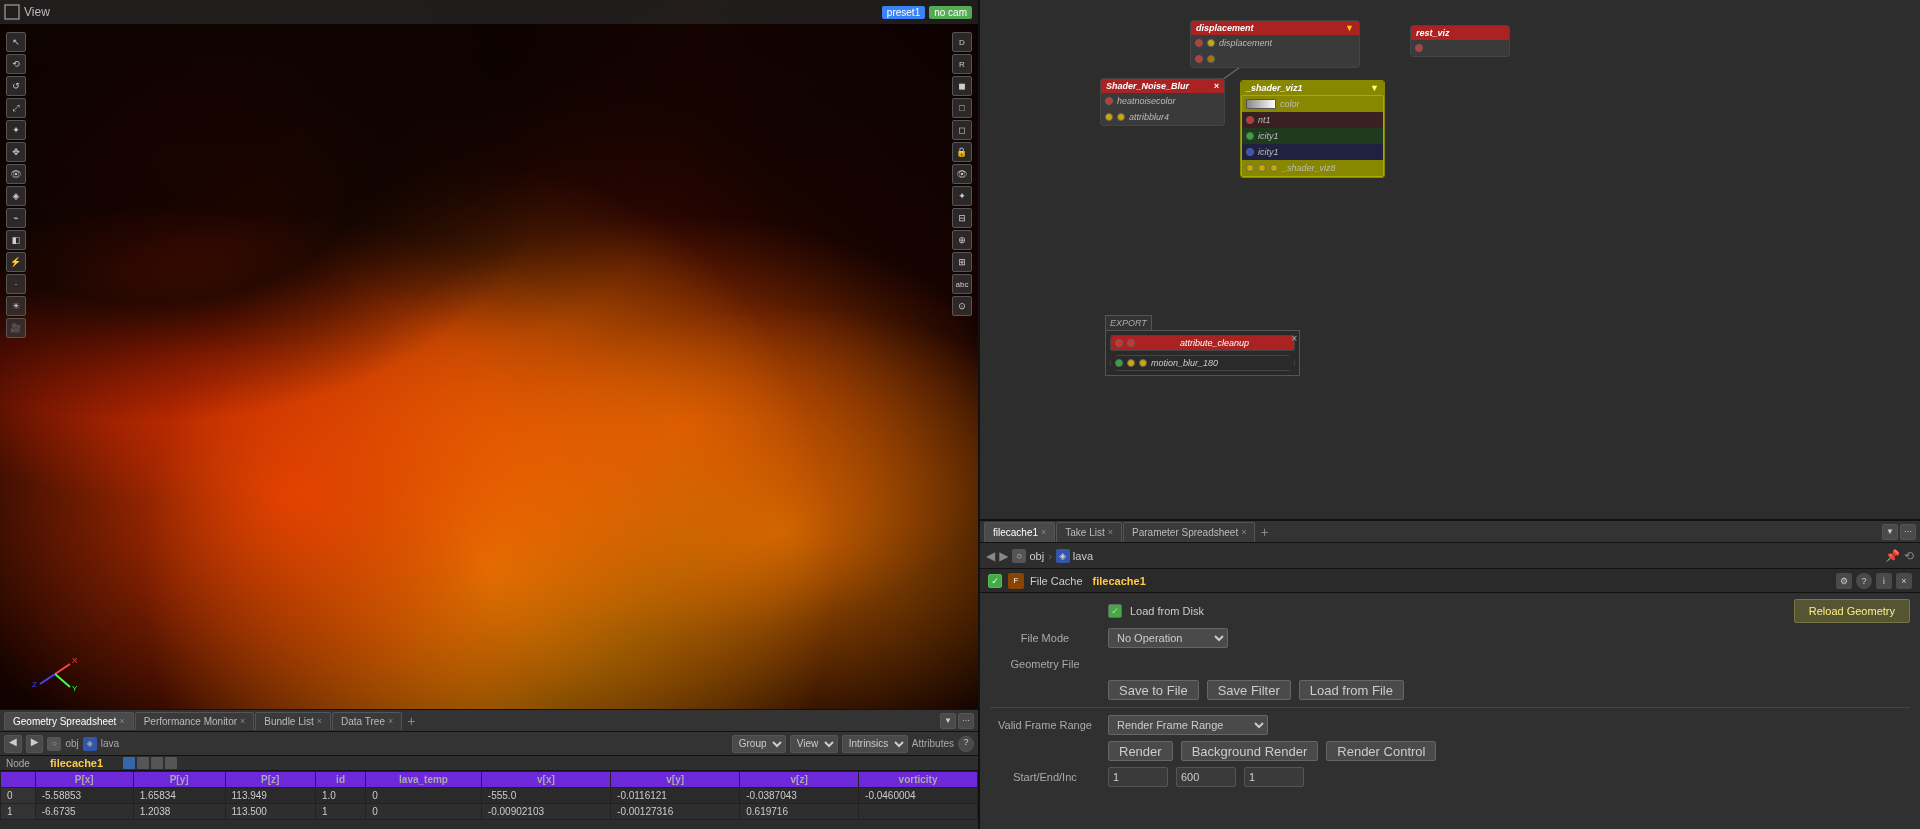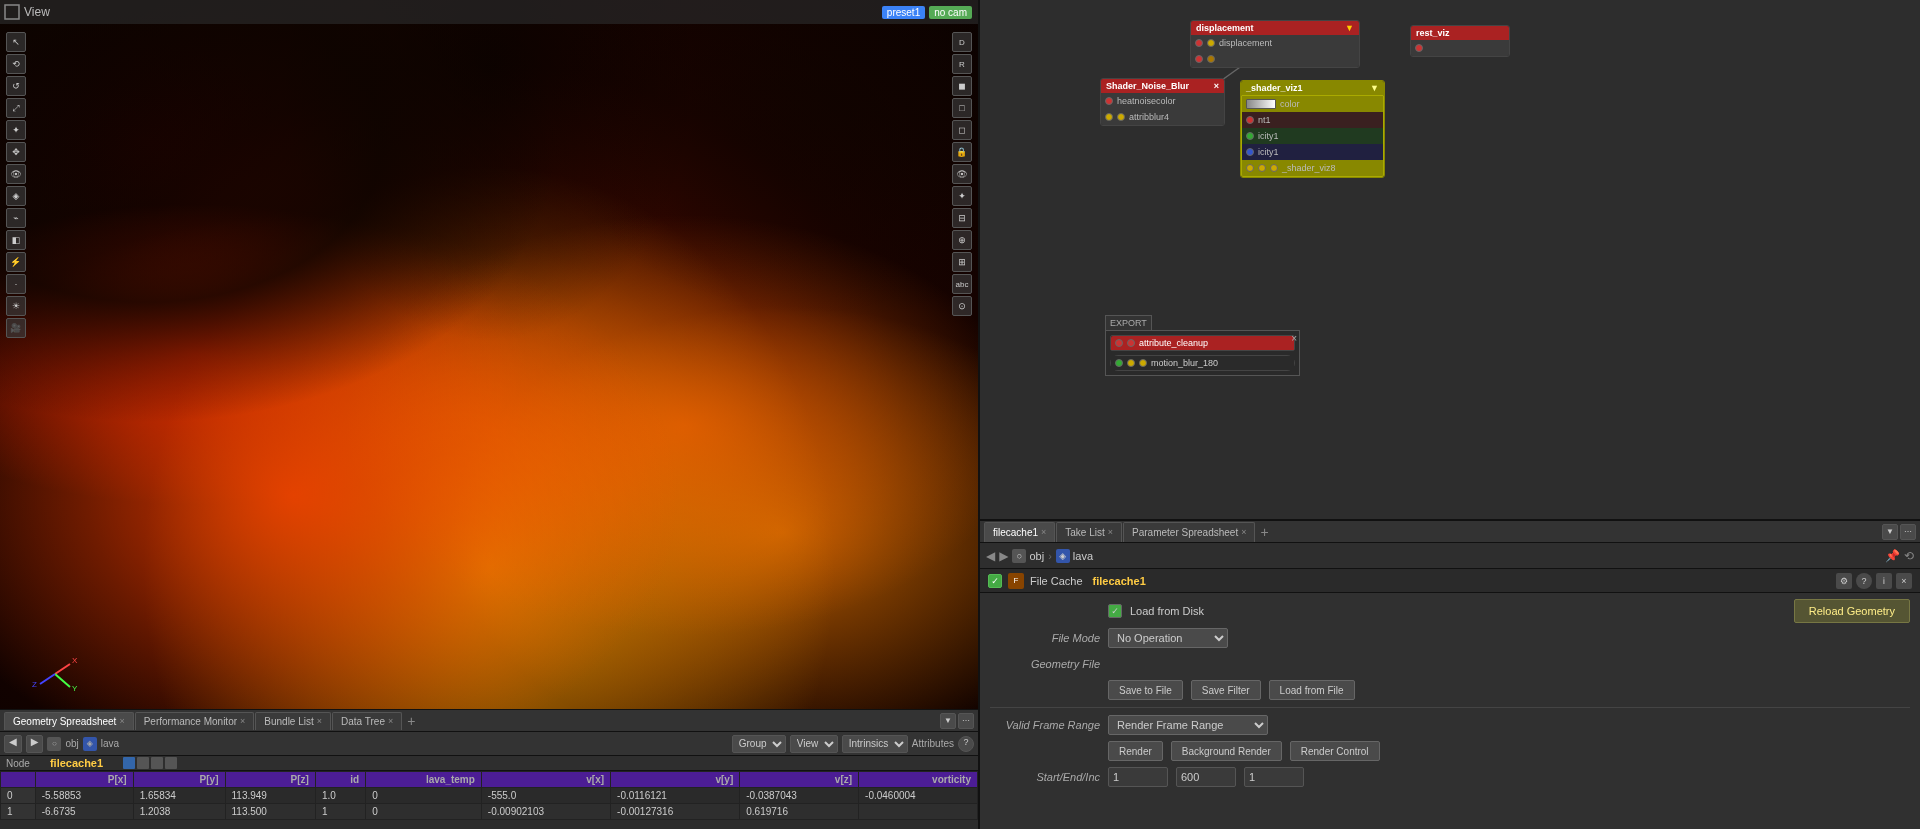--- a/index.html
+++ b/index.html
@@ -174,25 +174,25 @@
     }
     .spreadsheet-content {
       flex: 1;
       overflow: hidden;
     }
     .ss-table {
       width: 100%; border-collapse: collapse;
       font-size: 10px;
     }
     .ss-table th {
-      background: #4c1d95;
+      background: #6d28d9;
       color: #aaa;
       padding: 2px 6px;
       border: 1px solid #222;
-      text-align: right;
+      text-align: center;
       white-space: nowrap;
     }
     .ss-table td {
       padding: 2px 6px;
       border: 1px solid #222;
       color: #ccc;
       white-space: nowrap;
     }
     .ss-table tr:nth-child(even) td { background: #2e2e2e; }
     .ss-table tr:nth-child(odd) td { background: #2a2a2a; }
@@ -205,20 +205,21 @@
       flex-direction: column;
       background: #2a2a2a;
     }
 
     
     .node-editor {
       flex: 1;
       background: #1d4ed8;
       position: relative;
       overflow: hidden;
+      font-style: italic;
     }
     .node-editor-toolbar {
       height: 24px;
       background: #333;
       display: flex; align-items: center;
       padding: 0 4px; gap: 2px;
       border-bottom: 1px solid #111;
     }
 
     
@@ -376,32 +377,31 @@
     .prop-row {
       display: flex;
       align-items: center;
       gap: 8px;
       min-height: 22px;
     }
     .prop-label {
       color: #aaa;
       font-size: 11px;
       min-width: 110px;
-      text-align: right;
+      text-align: center;
       flex-shrink: 0;
-      font-style: italic;
     }
     .prop-btn {
       height: 20px;
       padding: 0 10px;
       background: #4a4a4a;
       border: 1px solid #666;
       border-radius: 2px;
       color: #ccc;
-      font-size: 10px;
+      font-size: 13px;
       cursor: pointer;
     }
     .prop-checkbox {
       width: 14px; height: 14px;
       background: #4a4a4a;
       border: 1px solid #666;
       border-radius: 2px;
       display: flex; align-items: center; justify-content: center;
       font-size: 9px;
     }
@@ -780,21 +780,21 @@
           <div class="export-box" style="top:315px;left:125px;">
             <span>EXPORT</span>
           </div>
 
           <div style="position:absolute;top:330px;left:125px;width:195px;border:1px solid #555;background:#2a2a2a;">
 
             <div style="margin:4px;border:1px solid #444;border-radius:2px;">
               <div style="background:#aa2222;padding:2px 4px;border-radius:2px 2px 0 0;display:flex;align-items:center;">
                 <div class="port-dot red" style="margin-right:4px;"></div>
                 <div class="port-dot red" style="margin-right:4px;"></div>
-                <span style="font-size:9px;color:#fff;">attribute_cleanup</span>
+                <span style="font-size:9px;color:#fff;margin-left:41px;">attribute_cleanup</span>
               </div>
             </div>
 
             <div style="margin:4px;border:1px solid #444;border-radius:8px;">
               <div style="background:#2a2a2a;padding:2px 4px;display:flex;align-items:center;gap:4px;">
                 <div class="port-dot green"></div>
                 <div class="port-dot yellow"></div>
                 <div class="port-dot yellow"></div>
                 <span style="font-size:9px;color:#ccc;">motion_blur_180</span>
               </div>

